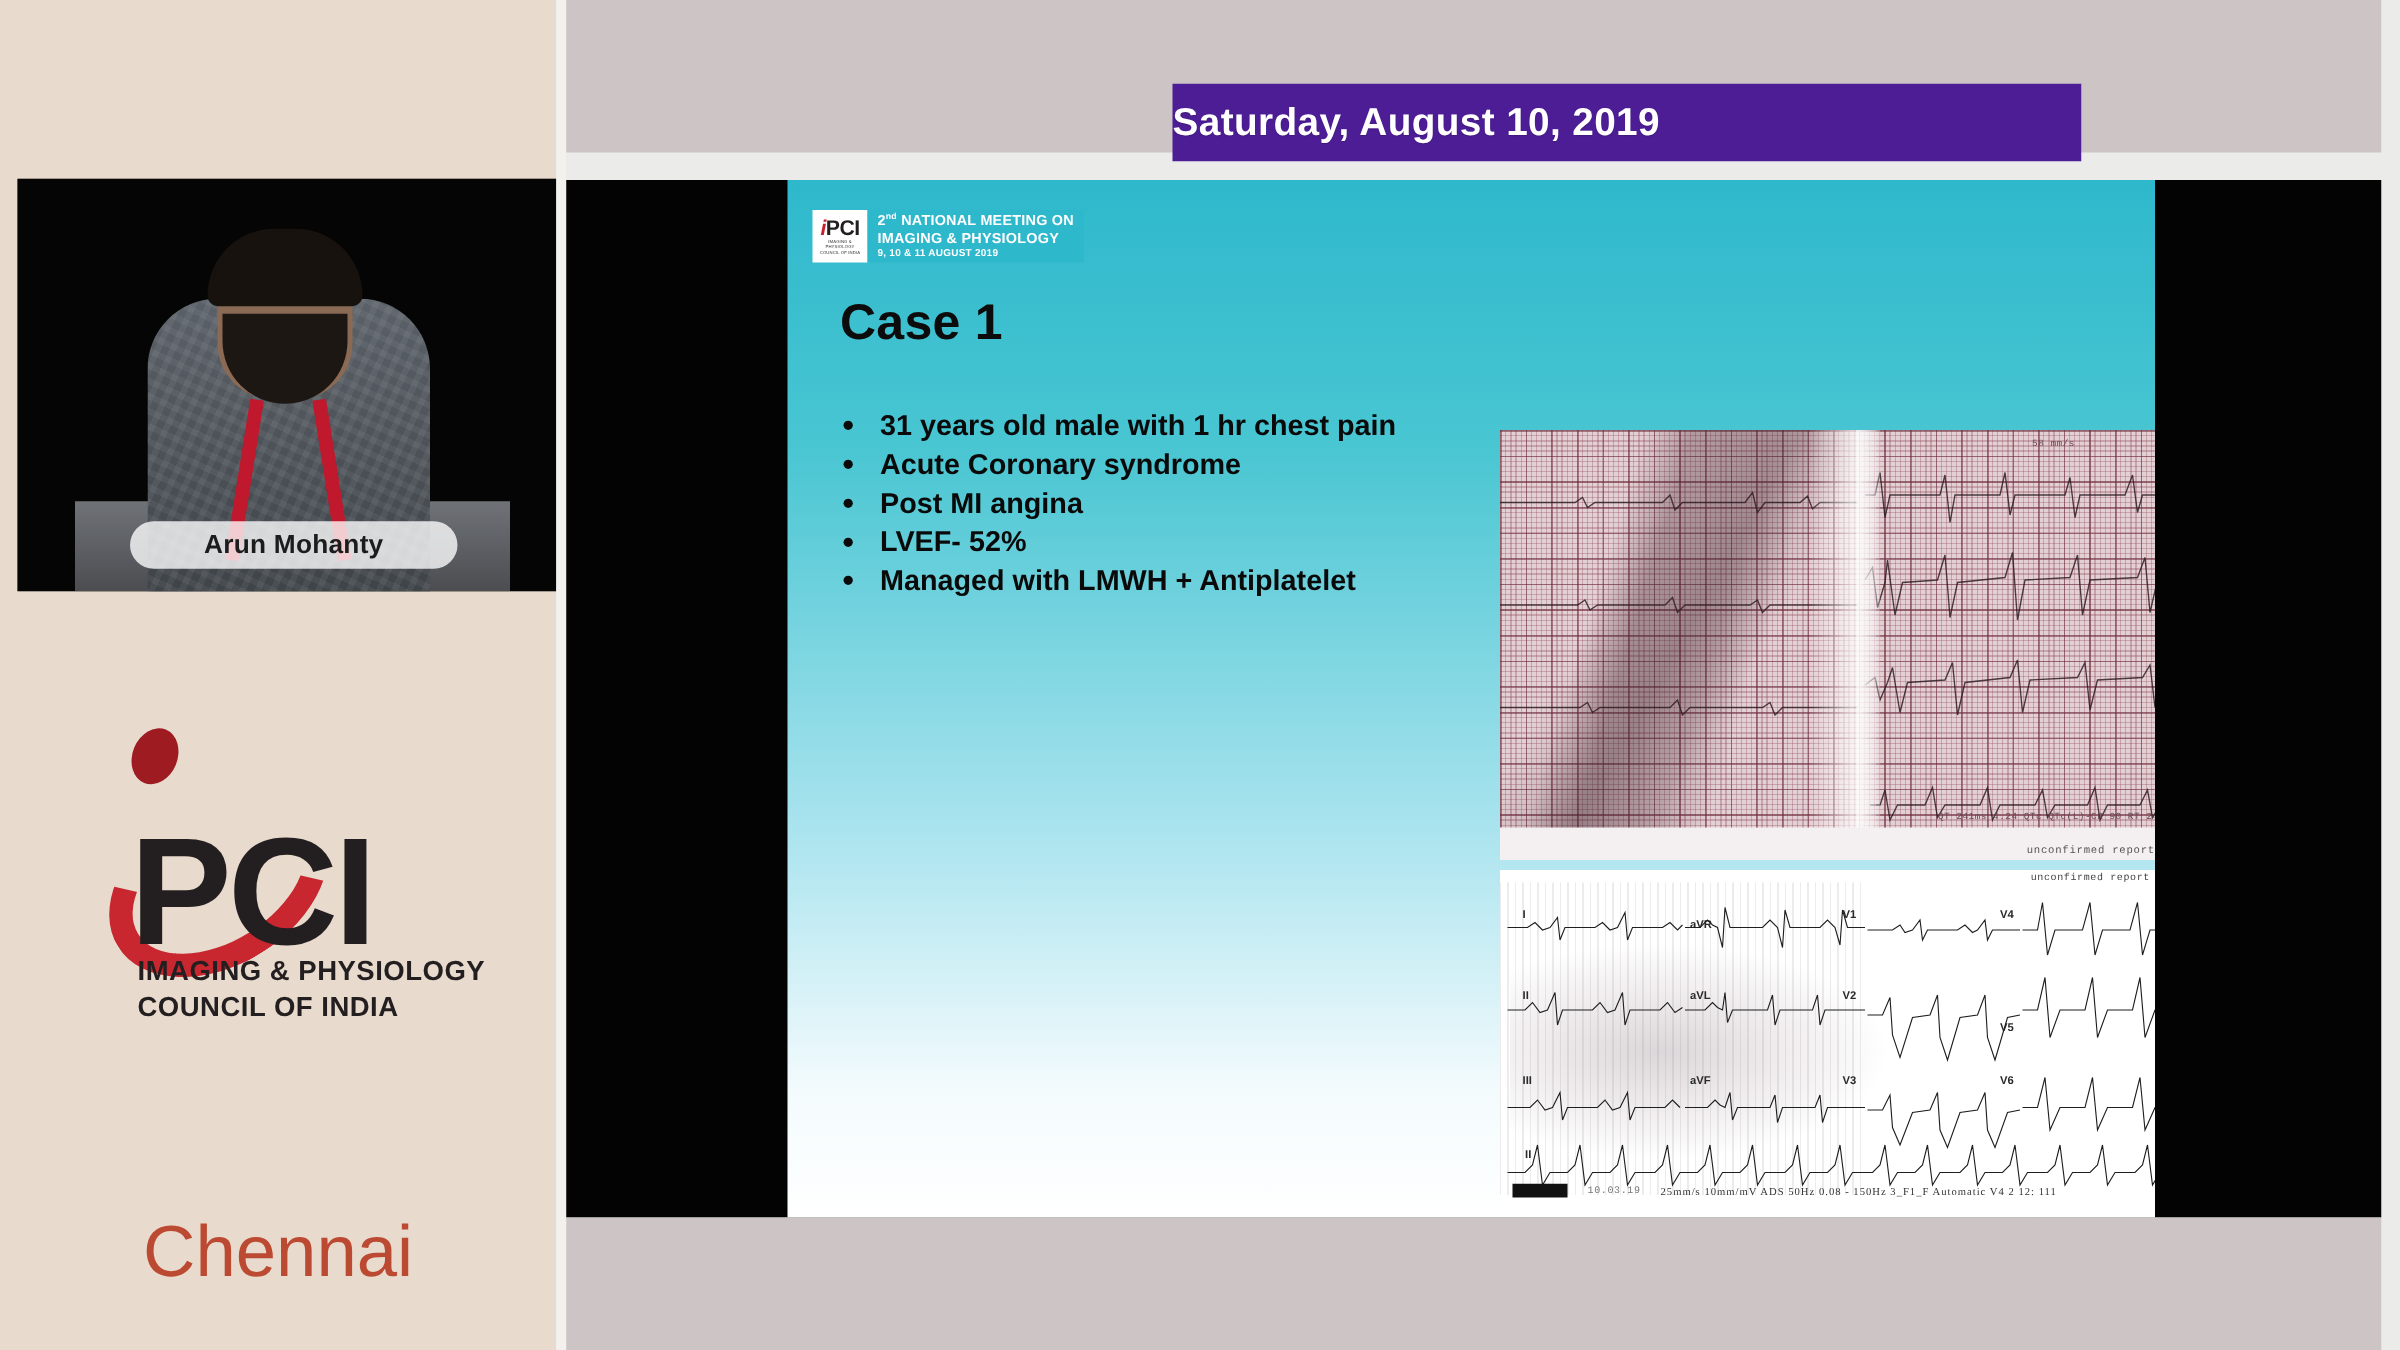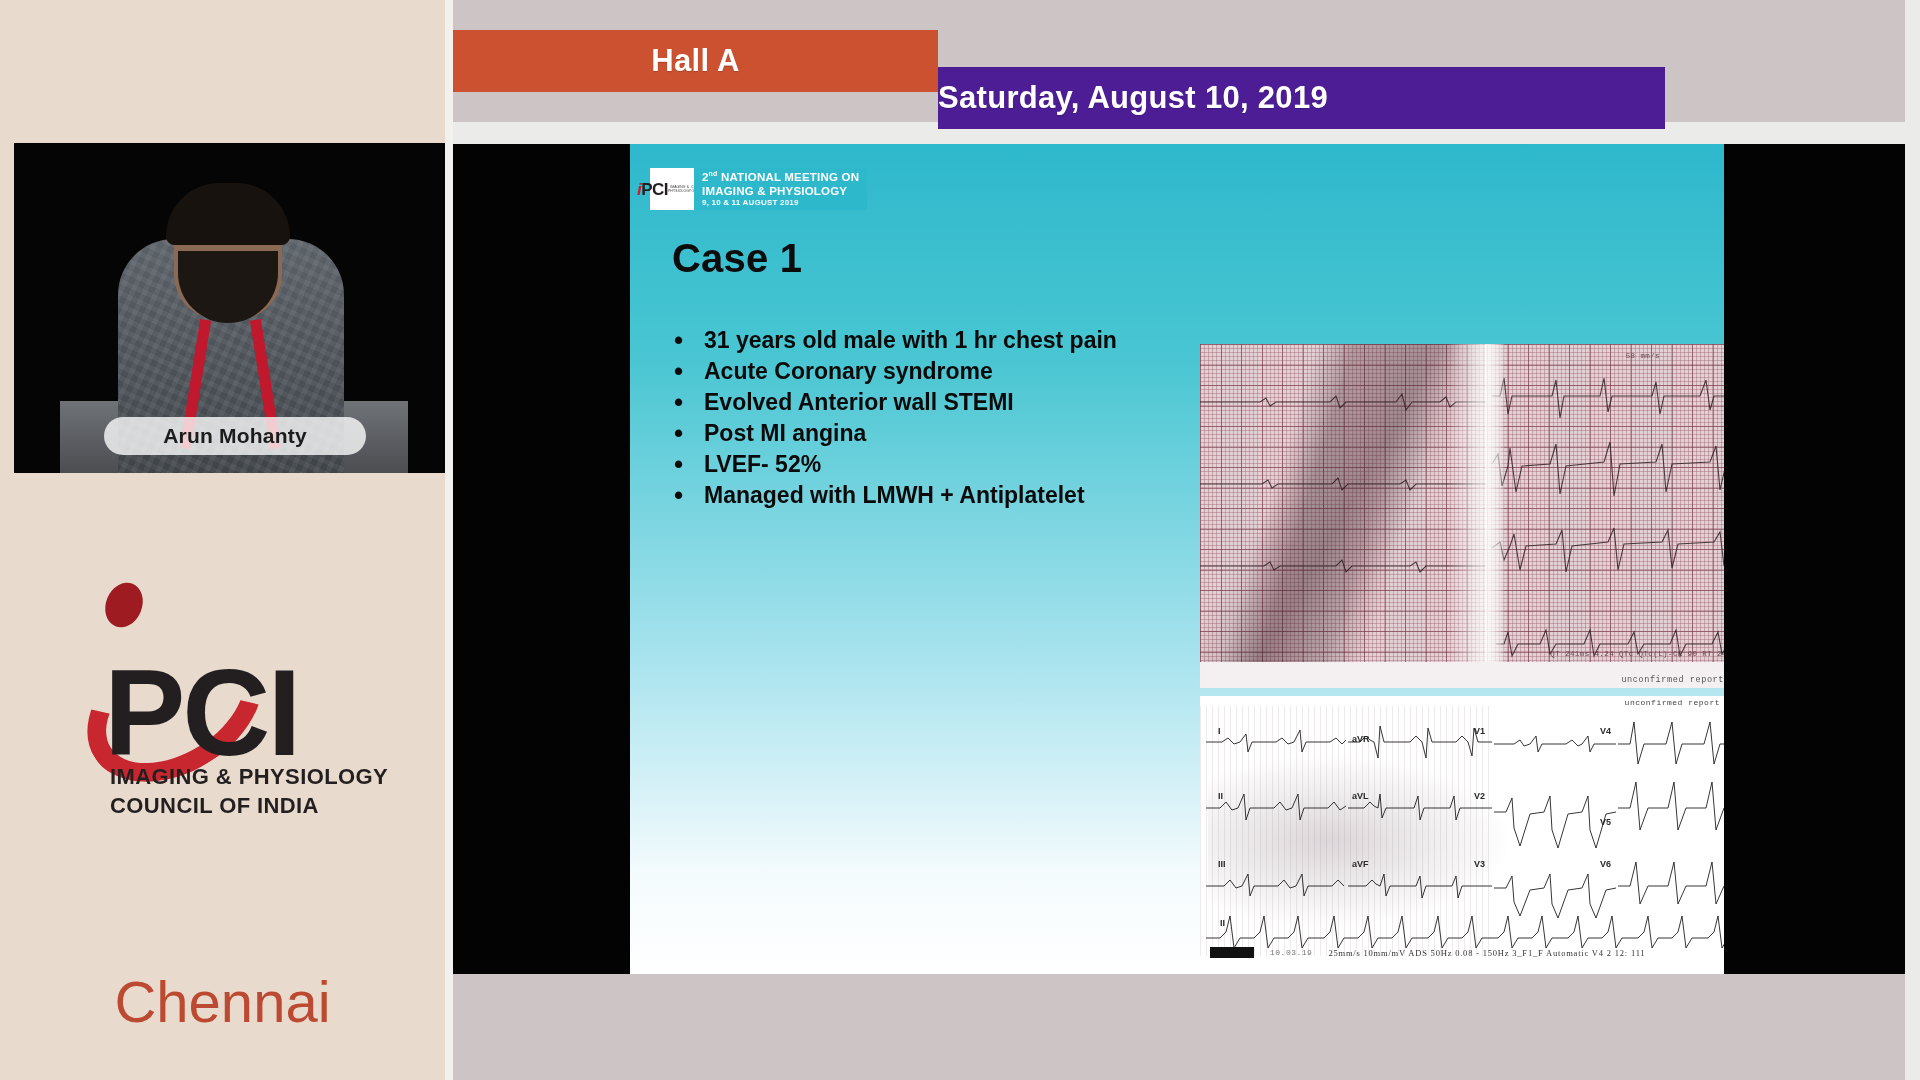--- a/index.html
+++ b/index.html
@@ -143,21 +143,21 @@
     position: absolute; left: 177px; top: 0px; width: 1094px; height: 830px;
     background: linear-gradient(#2eb8cc 0%, #49c6d2 26%, #a8e3ee 62%, #f4fbfd 88%, #ffffff 100%);
     overflow: hidden;
   }
   .slide-logo {
     position: absolute; left: 20px; top: 24px; height: 42px;
     display: flex; align-items: stretch;
   }
   .slide-logo-box {
     width: 44px; background: #ffffff;
-    display: flex; align-items: center; justify-content: center;
+    display: flex; flex-direction: column; align-items: center; justify-content: center;
     padding: 2px;
   }
   .slide-logo-mini {
     font-size: 17px; font-weight: bold; color: #231f20; line-height: 1;
     letter-spacing: -.5px;
   }
   .slide-logo-mini i { color: #c8202a; font-style: italic; }
   .slide-logo-sub {
     font-size: 3.4px; color: #333; line-height: 1.25; text-align: center;
     letter-spacing: .1px;
@@ -315,23 +315,20 @@
       </div>
     </div>
 
     <div class="city-name">Chennai</div>
   </div>
   <div class="sidebar-divider"></div>
 
   <div class="main-area">
 
     <div class="header-strip">
-      <div class="banner banner-hall">
-        <span class="banner-text">Hall A</span>
-      </div>
       <div class="banner banner-date">
         <span class="banner-text">Saturday, August 10, 2019</span>
       </div>
     </div>
 
     <div class="video-stage">
 
       <div class="slide">
 
         <div class="slide-logo">
@@ -347,21 +344,20 @@
             <div class="slt1">IMAGING &amp; PHYSIOLOGY</div>
             <div class="slt2">9, 10 &amp; 11 AUGUST 2019</div>
           </div>
         </div>
 
         <div class="slide-title">Case 1</div>
 
         <ul class="slide-bullets">
           <li>31 years old male with 1 hr chest pain</li>
           <li>Acute Coronary syndrome</li>
-          <li>Evolved Anterior wall STEMI</li>
           <li>Post MI angina</li>
           <li>LVEF- 52%</li>
           <li>Managed with LMWH + Antiplatelet</li>
         </ul>
 
         <div class="ecg-top">
           <div class="ecg-grid-fine"></div>
           <div class="ecg-grid-coarse"></div>
           <svg class="ecg-trace" viewBox="0 0 578 344" preserveAspectRatio="none">
             <g stroke="#2a1a20" stroke-width="1.1" fill="none" opacity="0.82">

